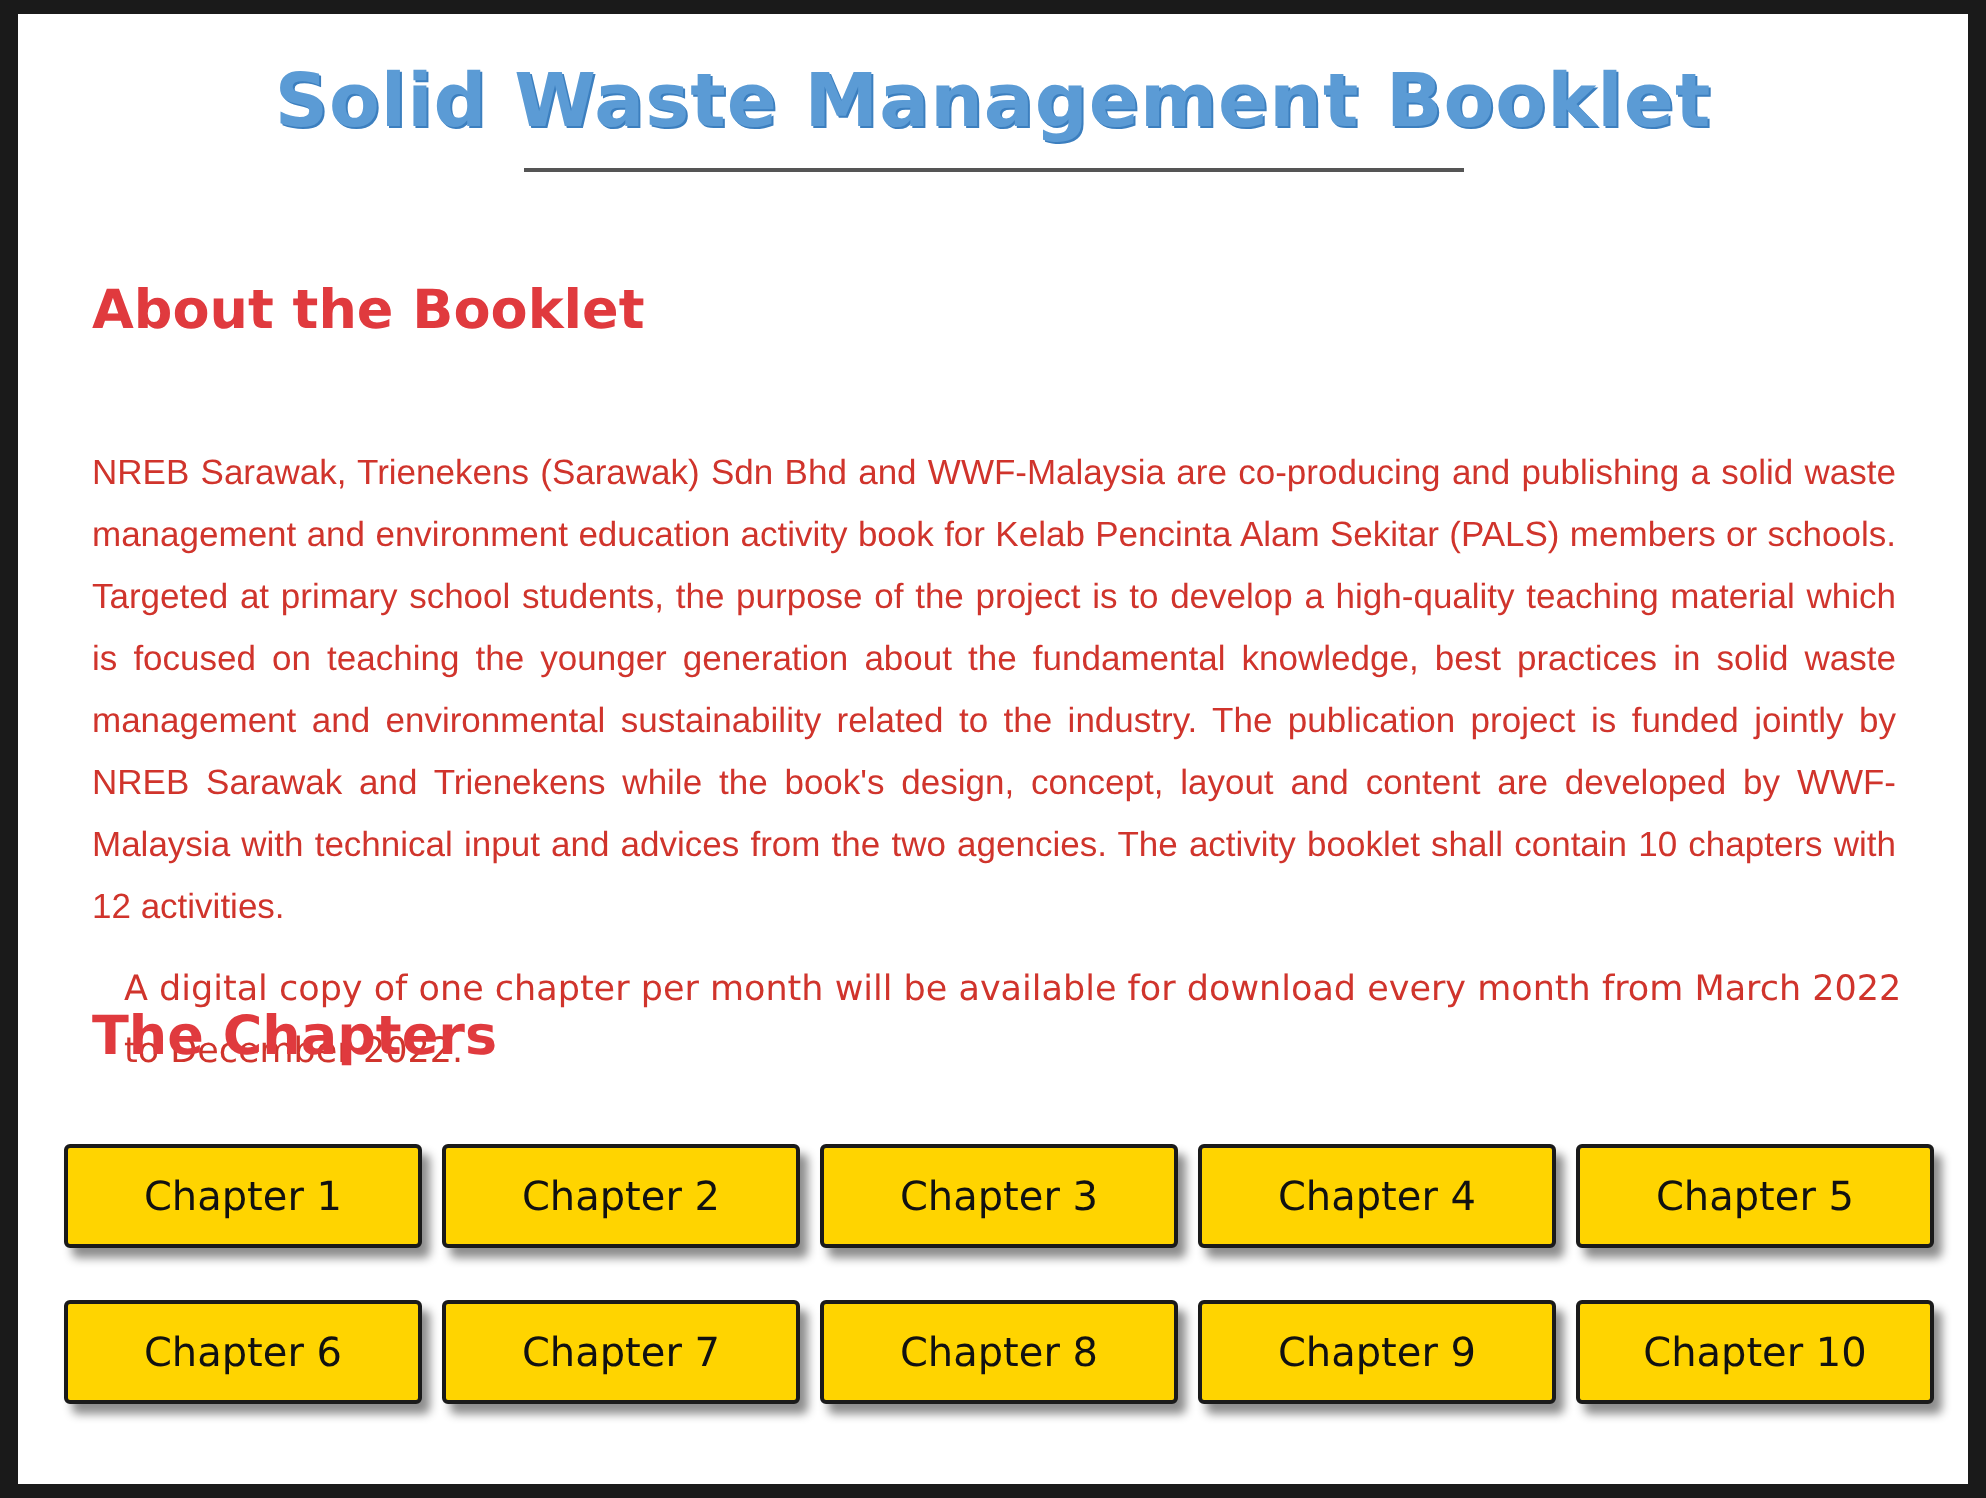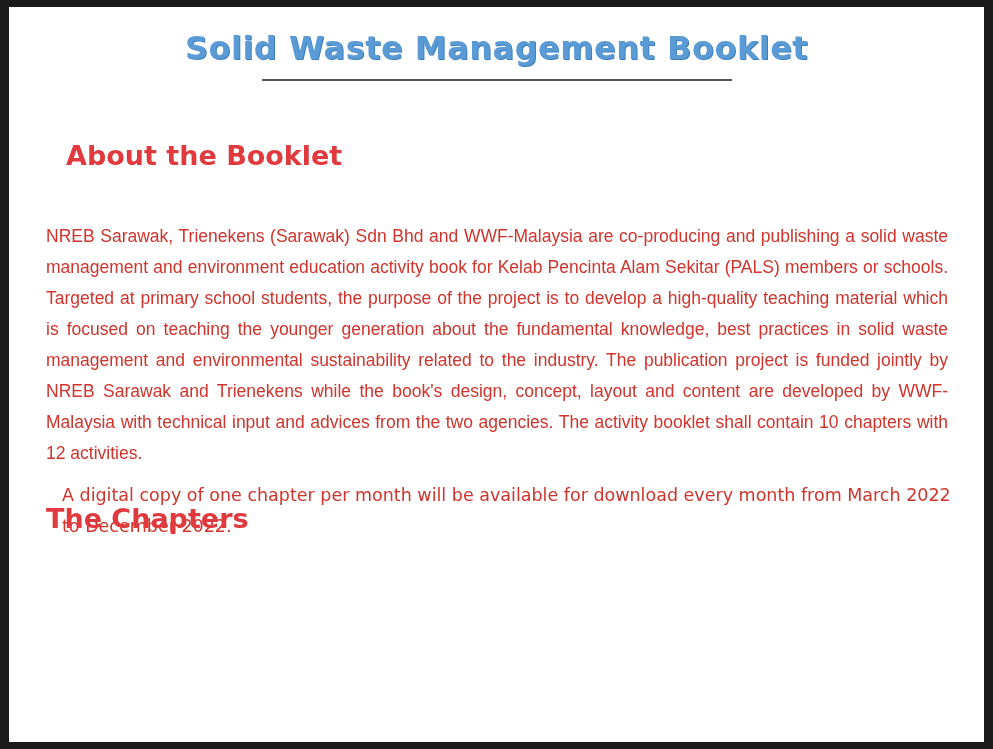--- a/index.html
+++ b/index.html
@@ -21,21 +21,21 @@
     height: 735px;
     background: #ffffff;
     box-sizing: border-box;
     overflow: hidden;
   }
   .title {
     margin: 0;
     padding-top: 22px;
     text-align: center;
     font-family: "DejaVu Sans", sans-serif;
-    font-size: 32px;
+    font-size: 37px;
     font-weight: bold;
     color: #5b9bd5;
     letter-spacing: 0.5px;
     text-shadow: 1px 1px 0 #3c7fbf;
   }
   .title-rule {
     width: 470px;
     height: 2px;
     background: #555555;
     margin: 12px auto 0 auto;
@@ -45,21 +45,20 @@
     padding: 0;
     font-family: "DejaVu Sans", sans-serif;
     font-size: 27px;
     font-weight: bold;
     color: #e03a3e;
   }
   .about-heading {
     position: absolute;
     left: 37px;
     top: 133px;
-    margin-left: 20px;
   }
   .body-text {
     position: absolute;
     left: 37px;
     top: 196px;
     width: 902px;
     font-family: Liberation Sans, sans-serif;
     font-size: 17.5px;
     line-height: 31px;
     color: #d0342c;
@@ -117,14 +116,26 @@
   <div class="title-rule"></div>
 
   <h2 class="section-heading about-heading">About the Booklet</h2>
 
   <p class="body-text">NREB Sarawak, Trienekens (Sarawak) Sdn Bhd and WWF-Malaysia are co-producing and publishing a solid waste management and environment education activity book for Kelab Pencinta Alam Sekitar (PALS) members or schools. Targeted at primary school students, the purpose of the project is to develop a high-quality teaching material which is focused on teaching the younger generation about the fundamental knowledge, best practices in solid waste management and environmental sustainability related to the industry. The publication project is funded jointly by NREB Sarawak and Trienekens while the book's design, concept, layout and content are developed by WWF-Malaysia with technical input and advices from the two agencies. The activity booklet shall contain 10 chapters with 12 activities.</p>
 
   <p class="body-note">A digital copy of one chapter per month will be available for download every month from March 2022 to December 2022.</p>
 
   <h2 class="section-heading chapters-heading">The Chapters</h2>
 
+  <div class="chapter-grid">
+    <div class="chapter-btn">Chapter 1</div>
+    <div class="chapter-btn">Chapter 2</div>
+    <div class="chapter-btn">Chapter 3</div>
+    <div class="chapter-btn">Chapter 4</div>
+    <div class="chapter-btn">Chapter 5</div>
+    <div class="chapter-btn">Chapter 6</div>
+    <div class="chapter-btn">Chapter 7</div>
+    <div class="chapter-btn">Chapter 8</div>
+    <div class="chapter-btn">Chapter 9</div>
+    <div class="chapter-btn">Chapter 10</div>
+  </div>
 
 </div>
 
 </body></html>

